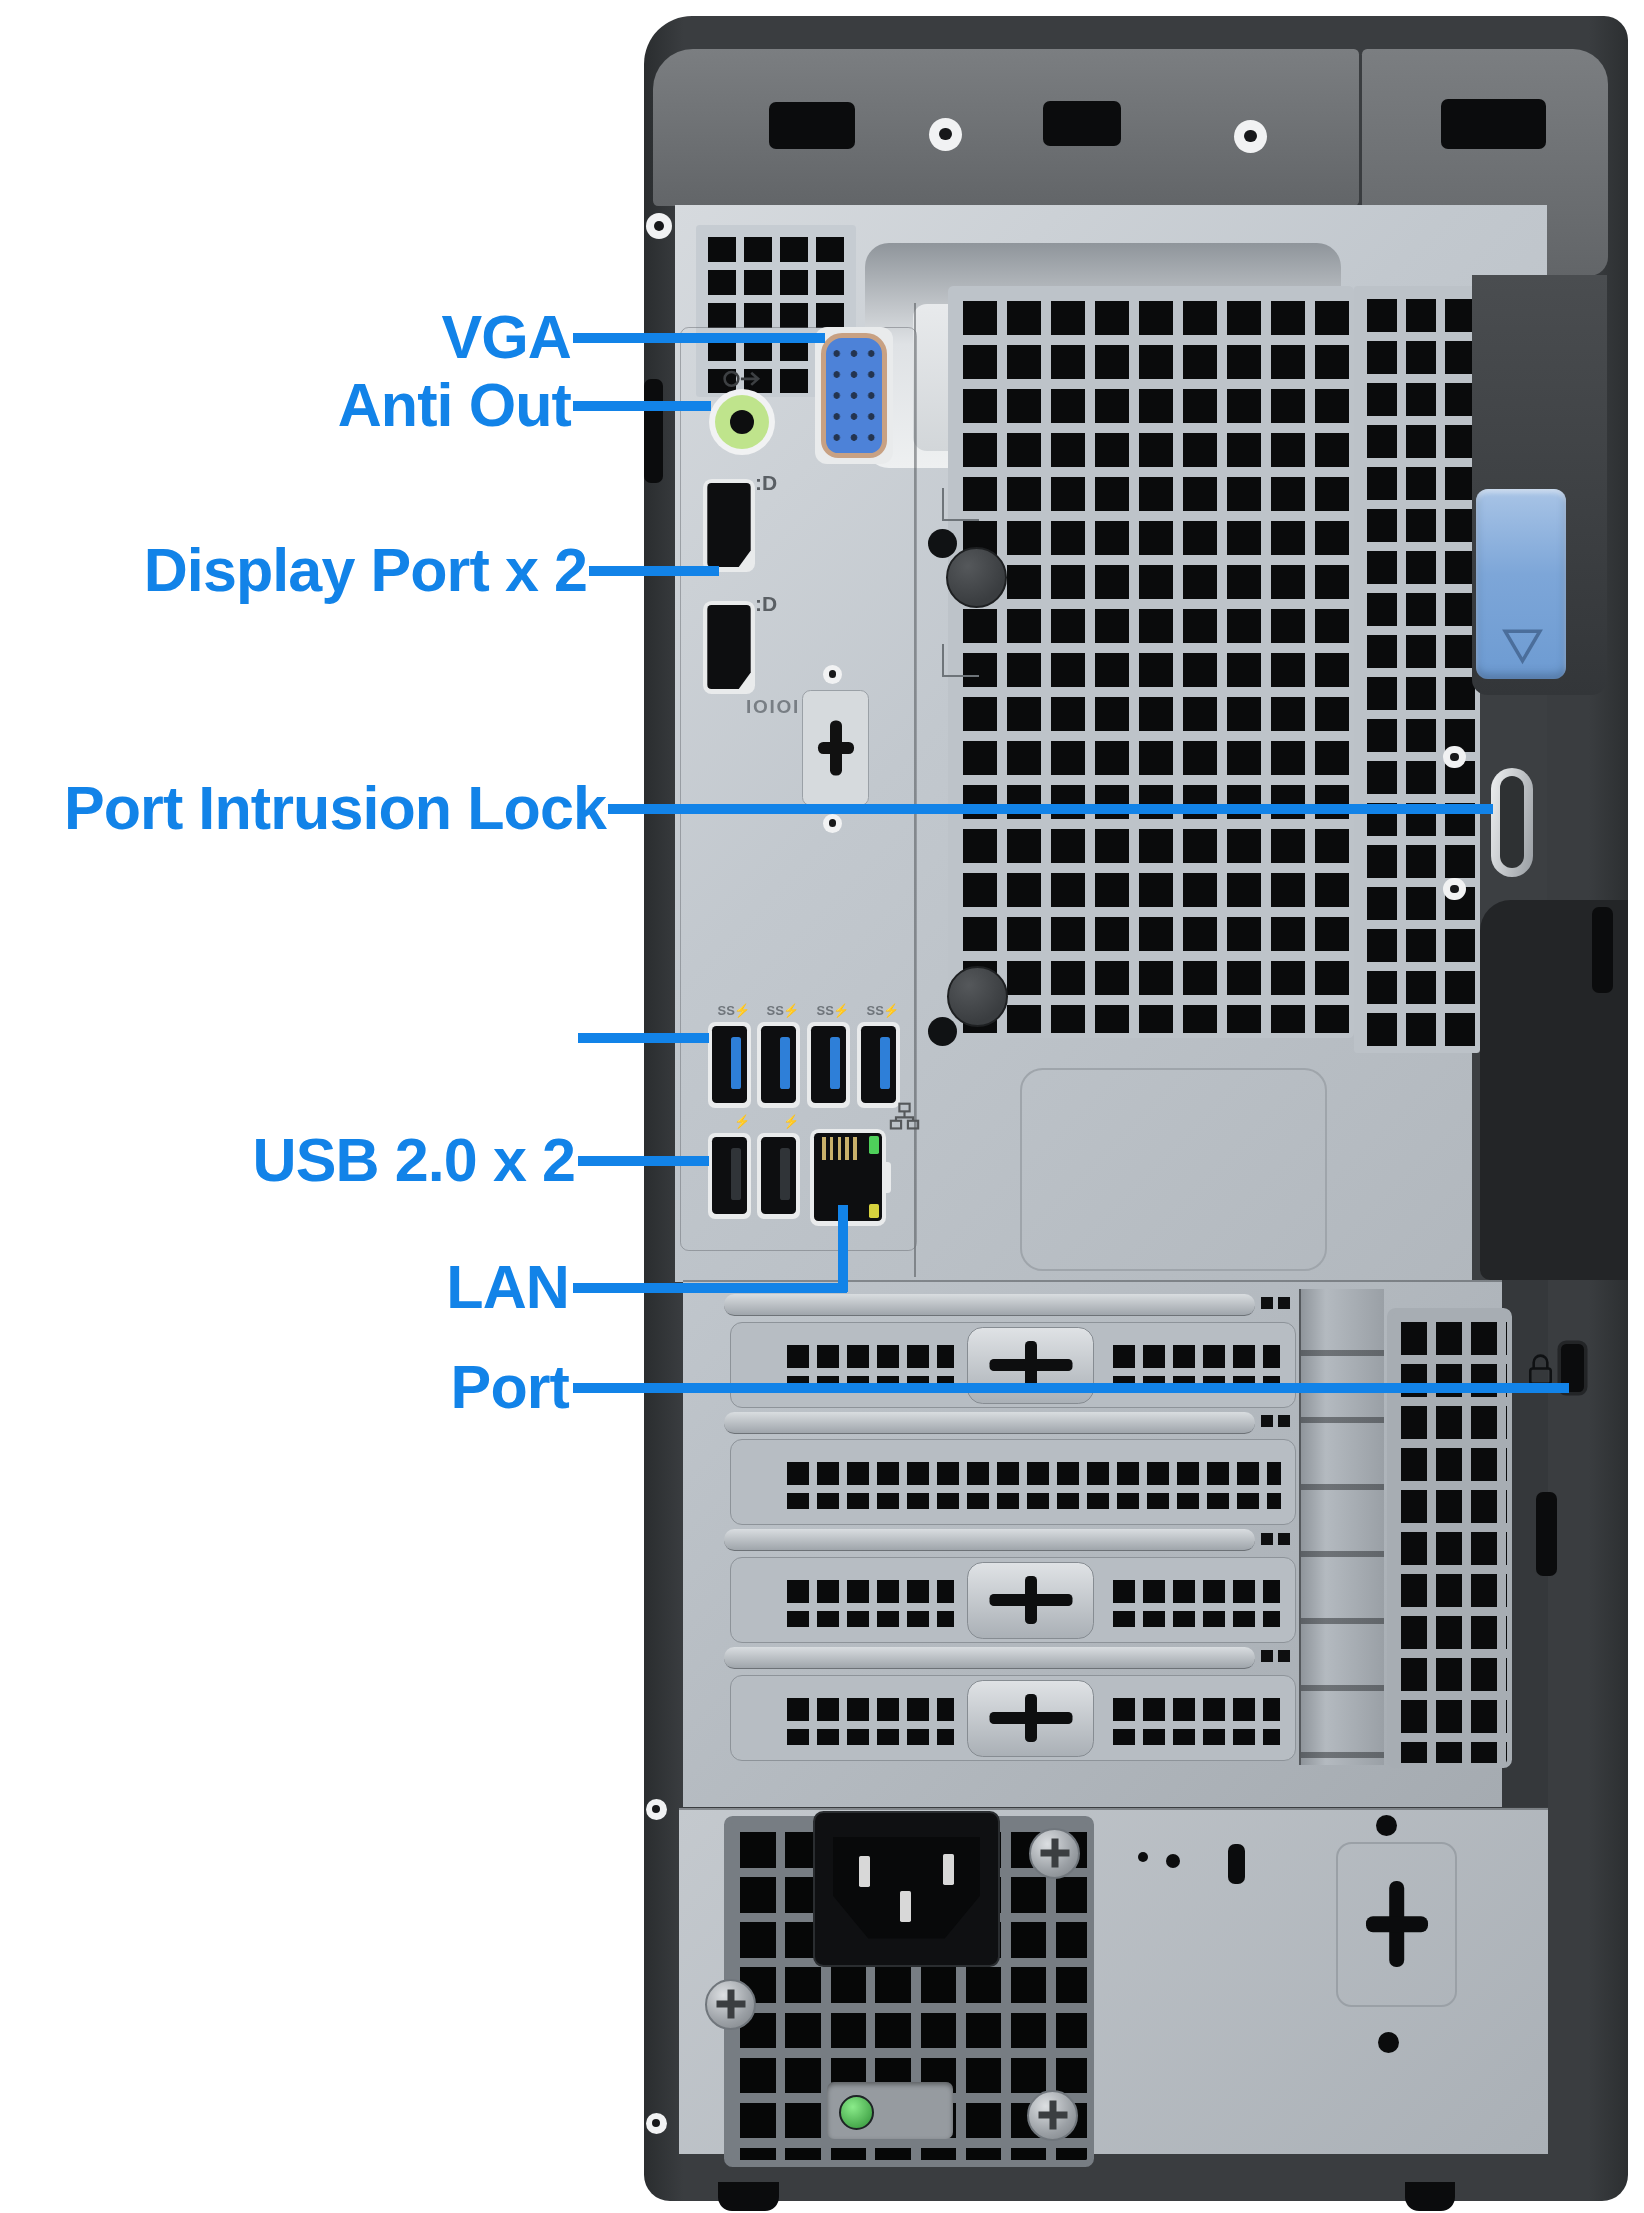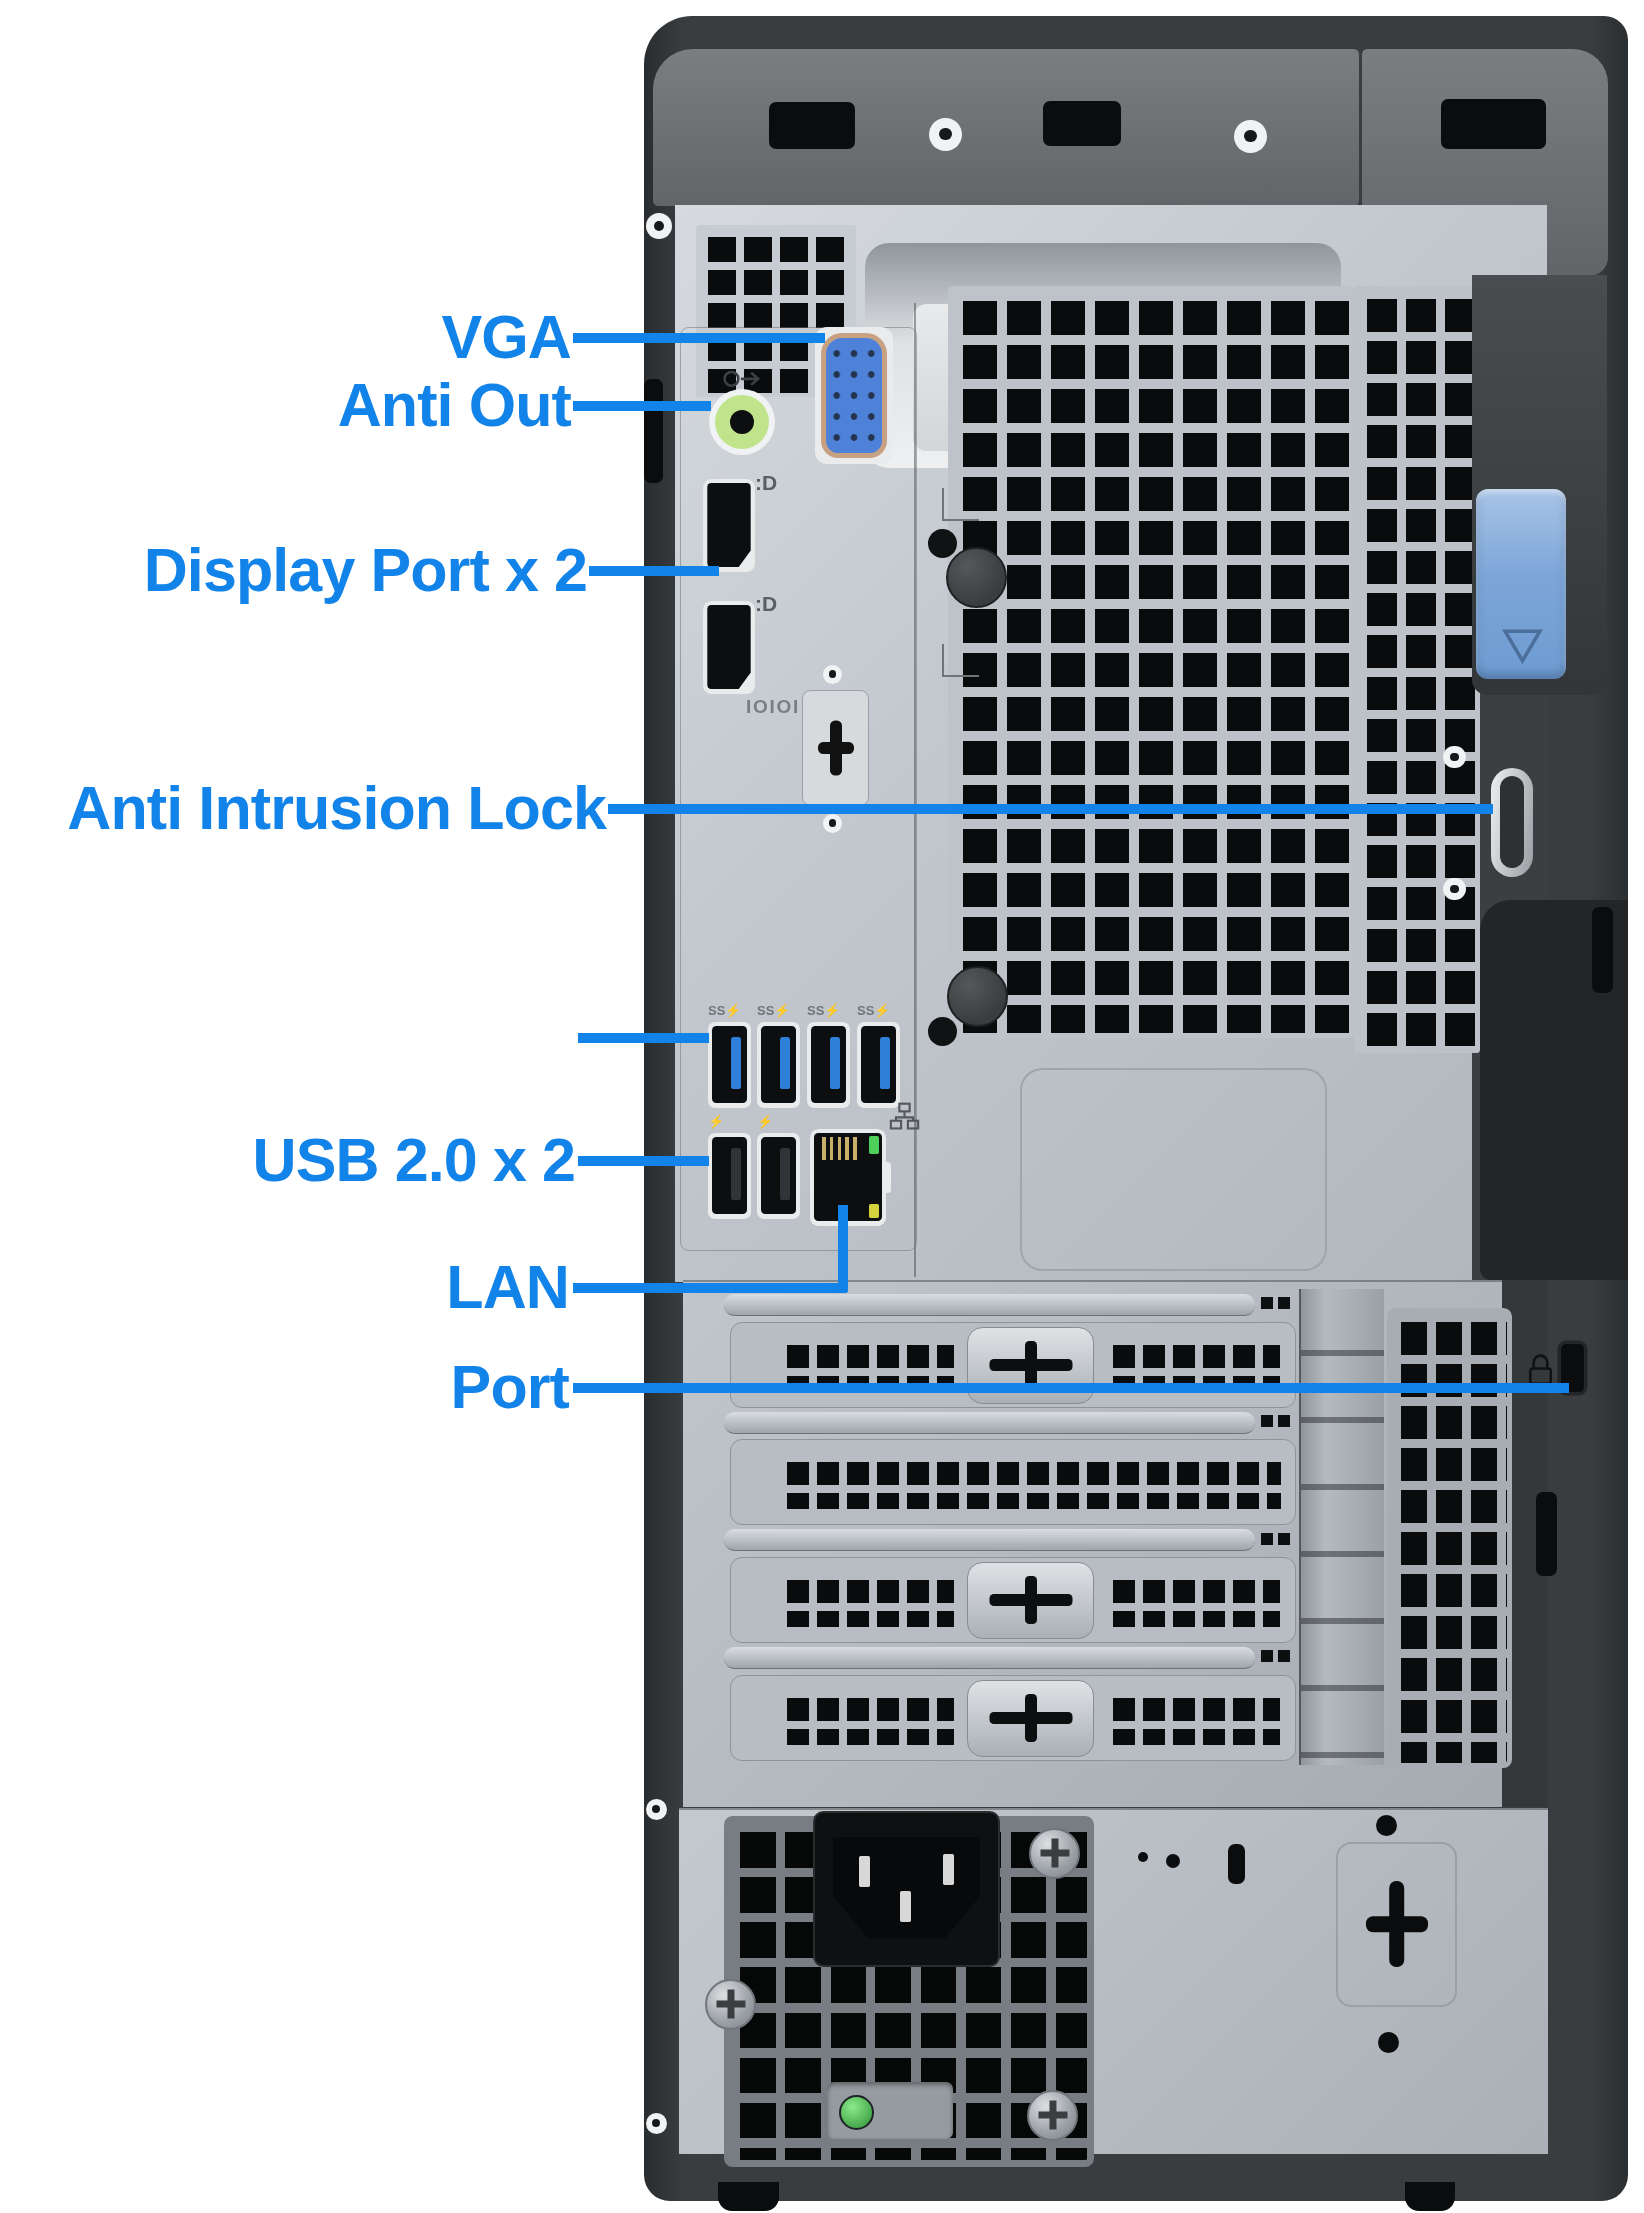--- a/index.html
+++ b/index.html
@@ -28,21 +28,21 @@
   .screwhole::after{content:"";width:38%;height:38%;border-radius:50%;background:#17181a;}
   .blackslot{background:#0b0c0d;border-radius:7px;}
   .phillips{border-radius:50%;border:2.6px solid #70767c;
     background:radial-gradient(circle at 35% 30%,#dcdfe2,#9ba0a5 60%,#7a7f84);}
   .phillips::before,.phillips::after{content:"";position:absolute;background:#3b3e41;left:50%;top:50%;}
   .phillips::before{width:7px;height:29px;transform:translate(-50%,-50%);}
   .phillips::after{width:29px;height:7px;transform:translate(-50%,-50%);}
   .plate{background:#e9ebec;border-radius:7px;}
   .portdark{position:absolute;inset:4.3px;background:#0d0e10;border-radius:4.3px;}
   .seam{position:absolute;background:rgba(70,74,78,.5);}
-  .iconline{color:#6f757b;font-weight:bold;font-size:13px;text-align:left;line-height:17.3px;}
+  .iconline{color:#6f757b;font-weight:bold;font-size:13px;text-align:right;line-height:17.3px;}
 </style>
 </head>
 <body>
 
 <div id="stage">
 
   <div id="tower">
     <div class="case"></div>
 
     <div class="topband abs" style="left:8.6px;top:33px;width:706px;height:157px;border-radius:40px 5.2px 5.2px 5.2px;"></div>
@@ -268,21 +268,21 @@
 
   <div class="callout-label" style="right:1074px;top:307px;">VGA</div>
   <div class="callout-line" style="left:573px;top:333px;width:252px;"></div>
 
   <div class="callout-label" style="right:1074px;top:375px;">Anti Out</div>
   <div class="callout-line" style="left:573px;top:401px;width:138px;"></div>
 
   <div class="callout-label" style="right:1058px;top:540px;">Display Port x 2</div>
   <div class="callout-line" style="left:589px;top:566px;width:130px;"></div>
 
-  <div class="callout-label" style="right:1039px;top:778px;">Anti Intrusion Lock</div>
+  <div class="callout-label" style="right:1039px;top:778px;">Port Intrusion Lock</div>
   <div class="callout-line" style="left:608px;top:804px;width:885px;"></div>
 
   <div class="callout-line" style="left:578px;top:1033px;width:131px;"></div>
 
   <div class="callout-label" style="right:1070px;top:1130px;">USB 2.0 x 2</div>
   <div class="callout-line" style="left:578px;top:1156px;width:131px;"></div>
 
   <div class="callout-label" style="right:1076px;top:1257px;">LAN</div>
   <div class="callout-line" style="left:573px;top:1283px;width:274px;"></div>
   <div class="callout-line v" style="left:838px;top:1205px;height:87px;"></div>

